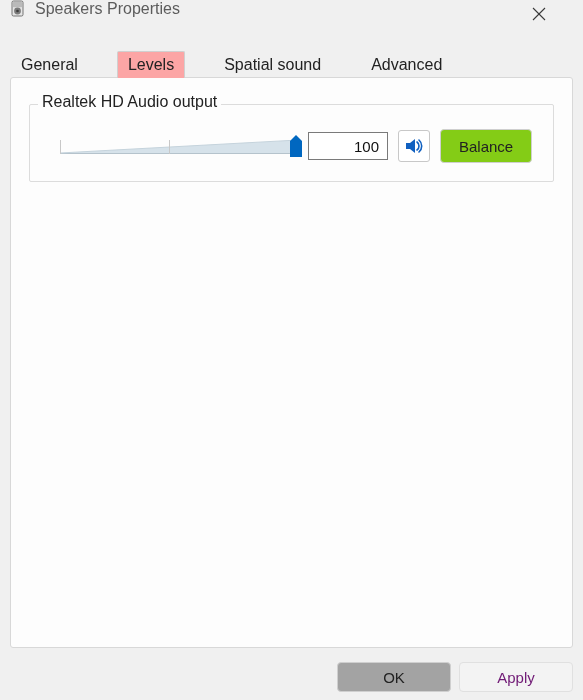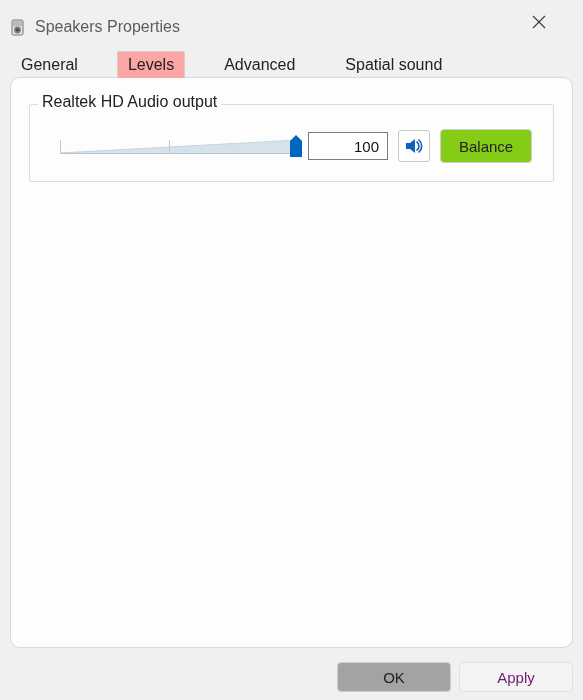--- a/index.html
+++ b/index.html
@@ -14,21 +14,21 @@
   }
   .window {
     width: 583px; height: 700px;
     background: #f0f0f0;
     display: flex;
     flex-direction: column;
   }
   
   .titlebar {
     display: flex;
-    align-items: flex-end;
+    align-items: flex-start;
     height: 36px;
     padding: 0 24px 0 10px;
     background: #f0f0f0;
   }
   .titlebar .app-icon {
     width: 17px; height: 17px;
     margin-right: 8px;
   }
   .titlebar .title {
     flex: 1;
@@ -71,21 +71,21 @@
   .panel-wrap {
     margin: 0 10px 8px 10px;
     flex: 1;
     display: flex;
     flex-direction: column;
   }
   .panel {
     flex: 1;
     background: #fdfdfd;
     border: 1px solid #d8d8d8;
-    border-radius: 10px;
+    border-radius: 3px;
     padding: 26px 18px 12px 18px;
     min-height: 0;
   }
 
   
   .group {
     position: relative;
     border: 1px solid #dcdcdc;
     border-radius: 2px;
     padding: 24px 14px 18px 14px;
@@ -220,22 +220,22 @@
       <svg viewBox="0 0 14 14">
         <line x1="1" y1="1" x2="13" y2="13" stroke="#3a3a3a" stroke-width="1.1"></line>
         <line x1="13" y1="1" x2="1" y2="13" stroke="#3a3a3a" stroke-width="1.1"></line>
       </svg>
     </div>
   </div>
 
   <div class="tabs">
     <div class="tab">General</div>
     <div class="tab active">Levels</div>
+    <div class="tab">Spatial sound</div>
     <div class="tab">Advanced</div>
-    <div class="tab">Spatial sound</div>
   </div>
 
   <div class="panel-wrap">
     <div class="panel">
 
       <div class="group">
         <div class="group-legend">Realtek HD Audio output</div>
 
         <div class="group-row">
 

